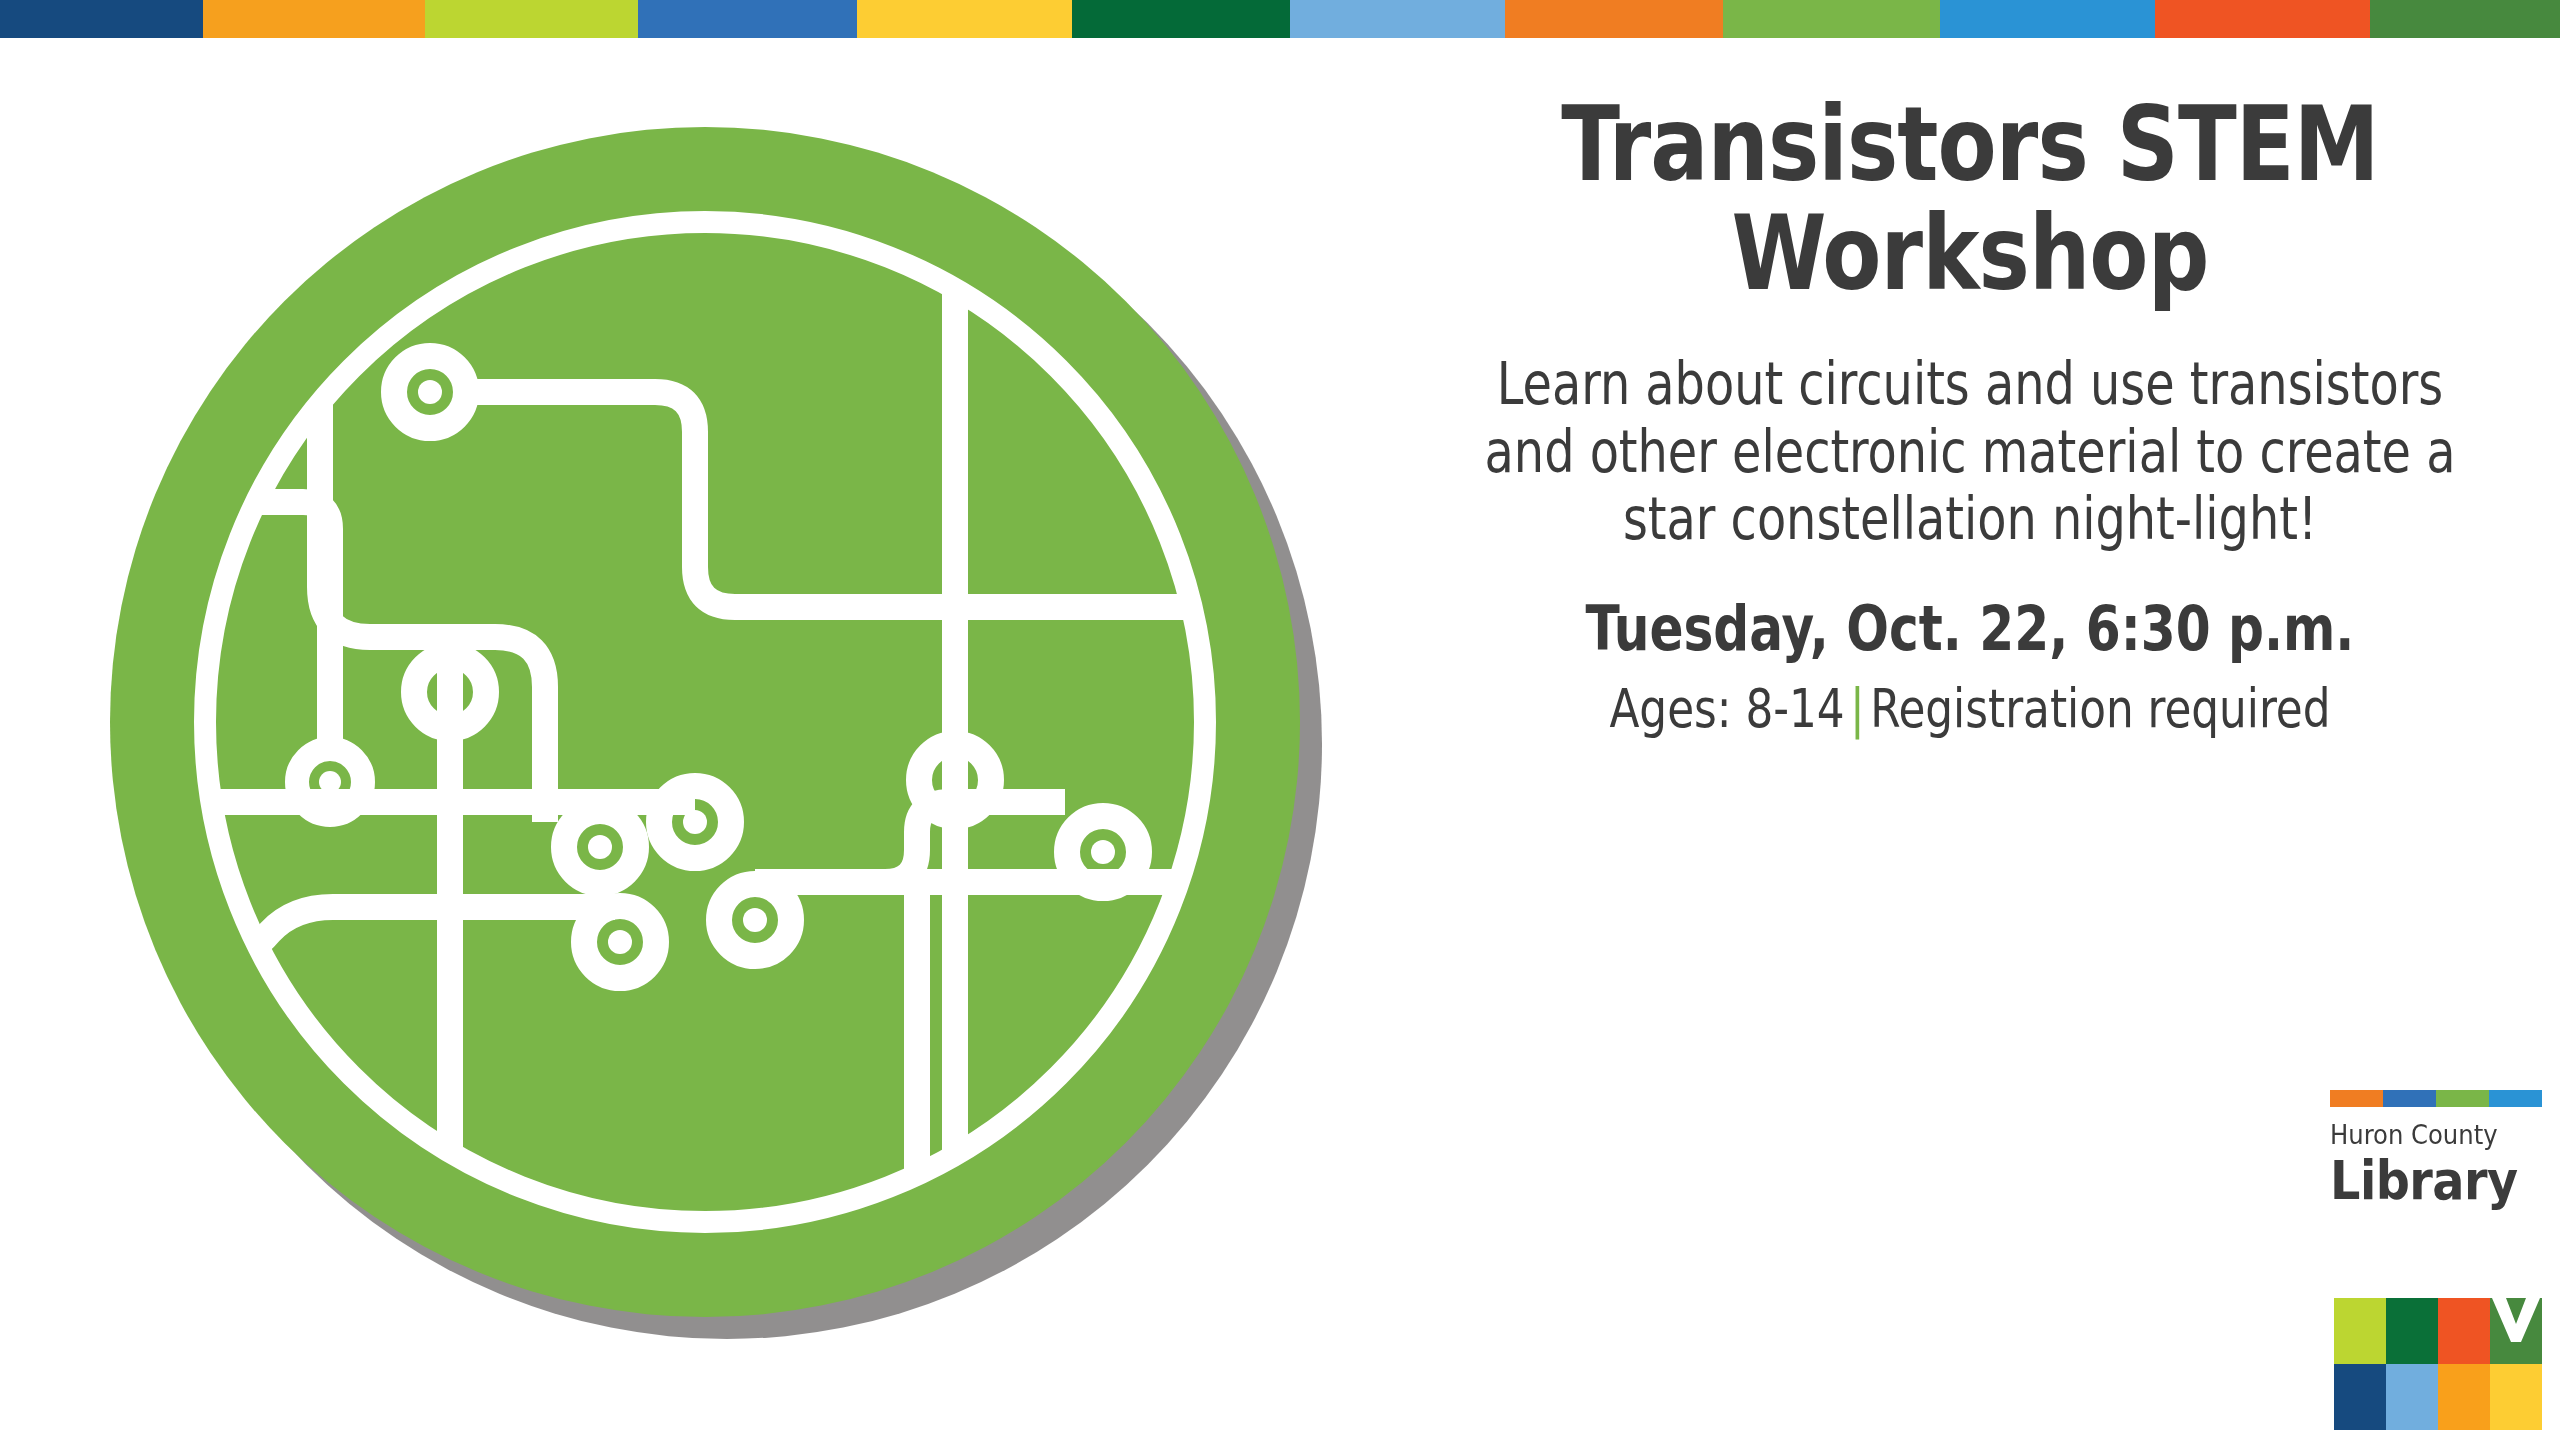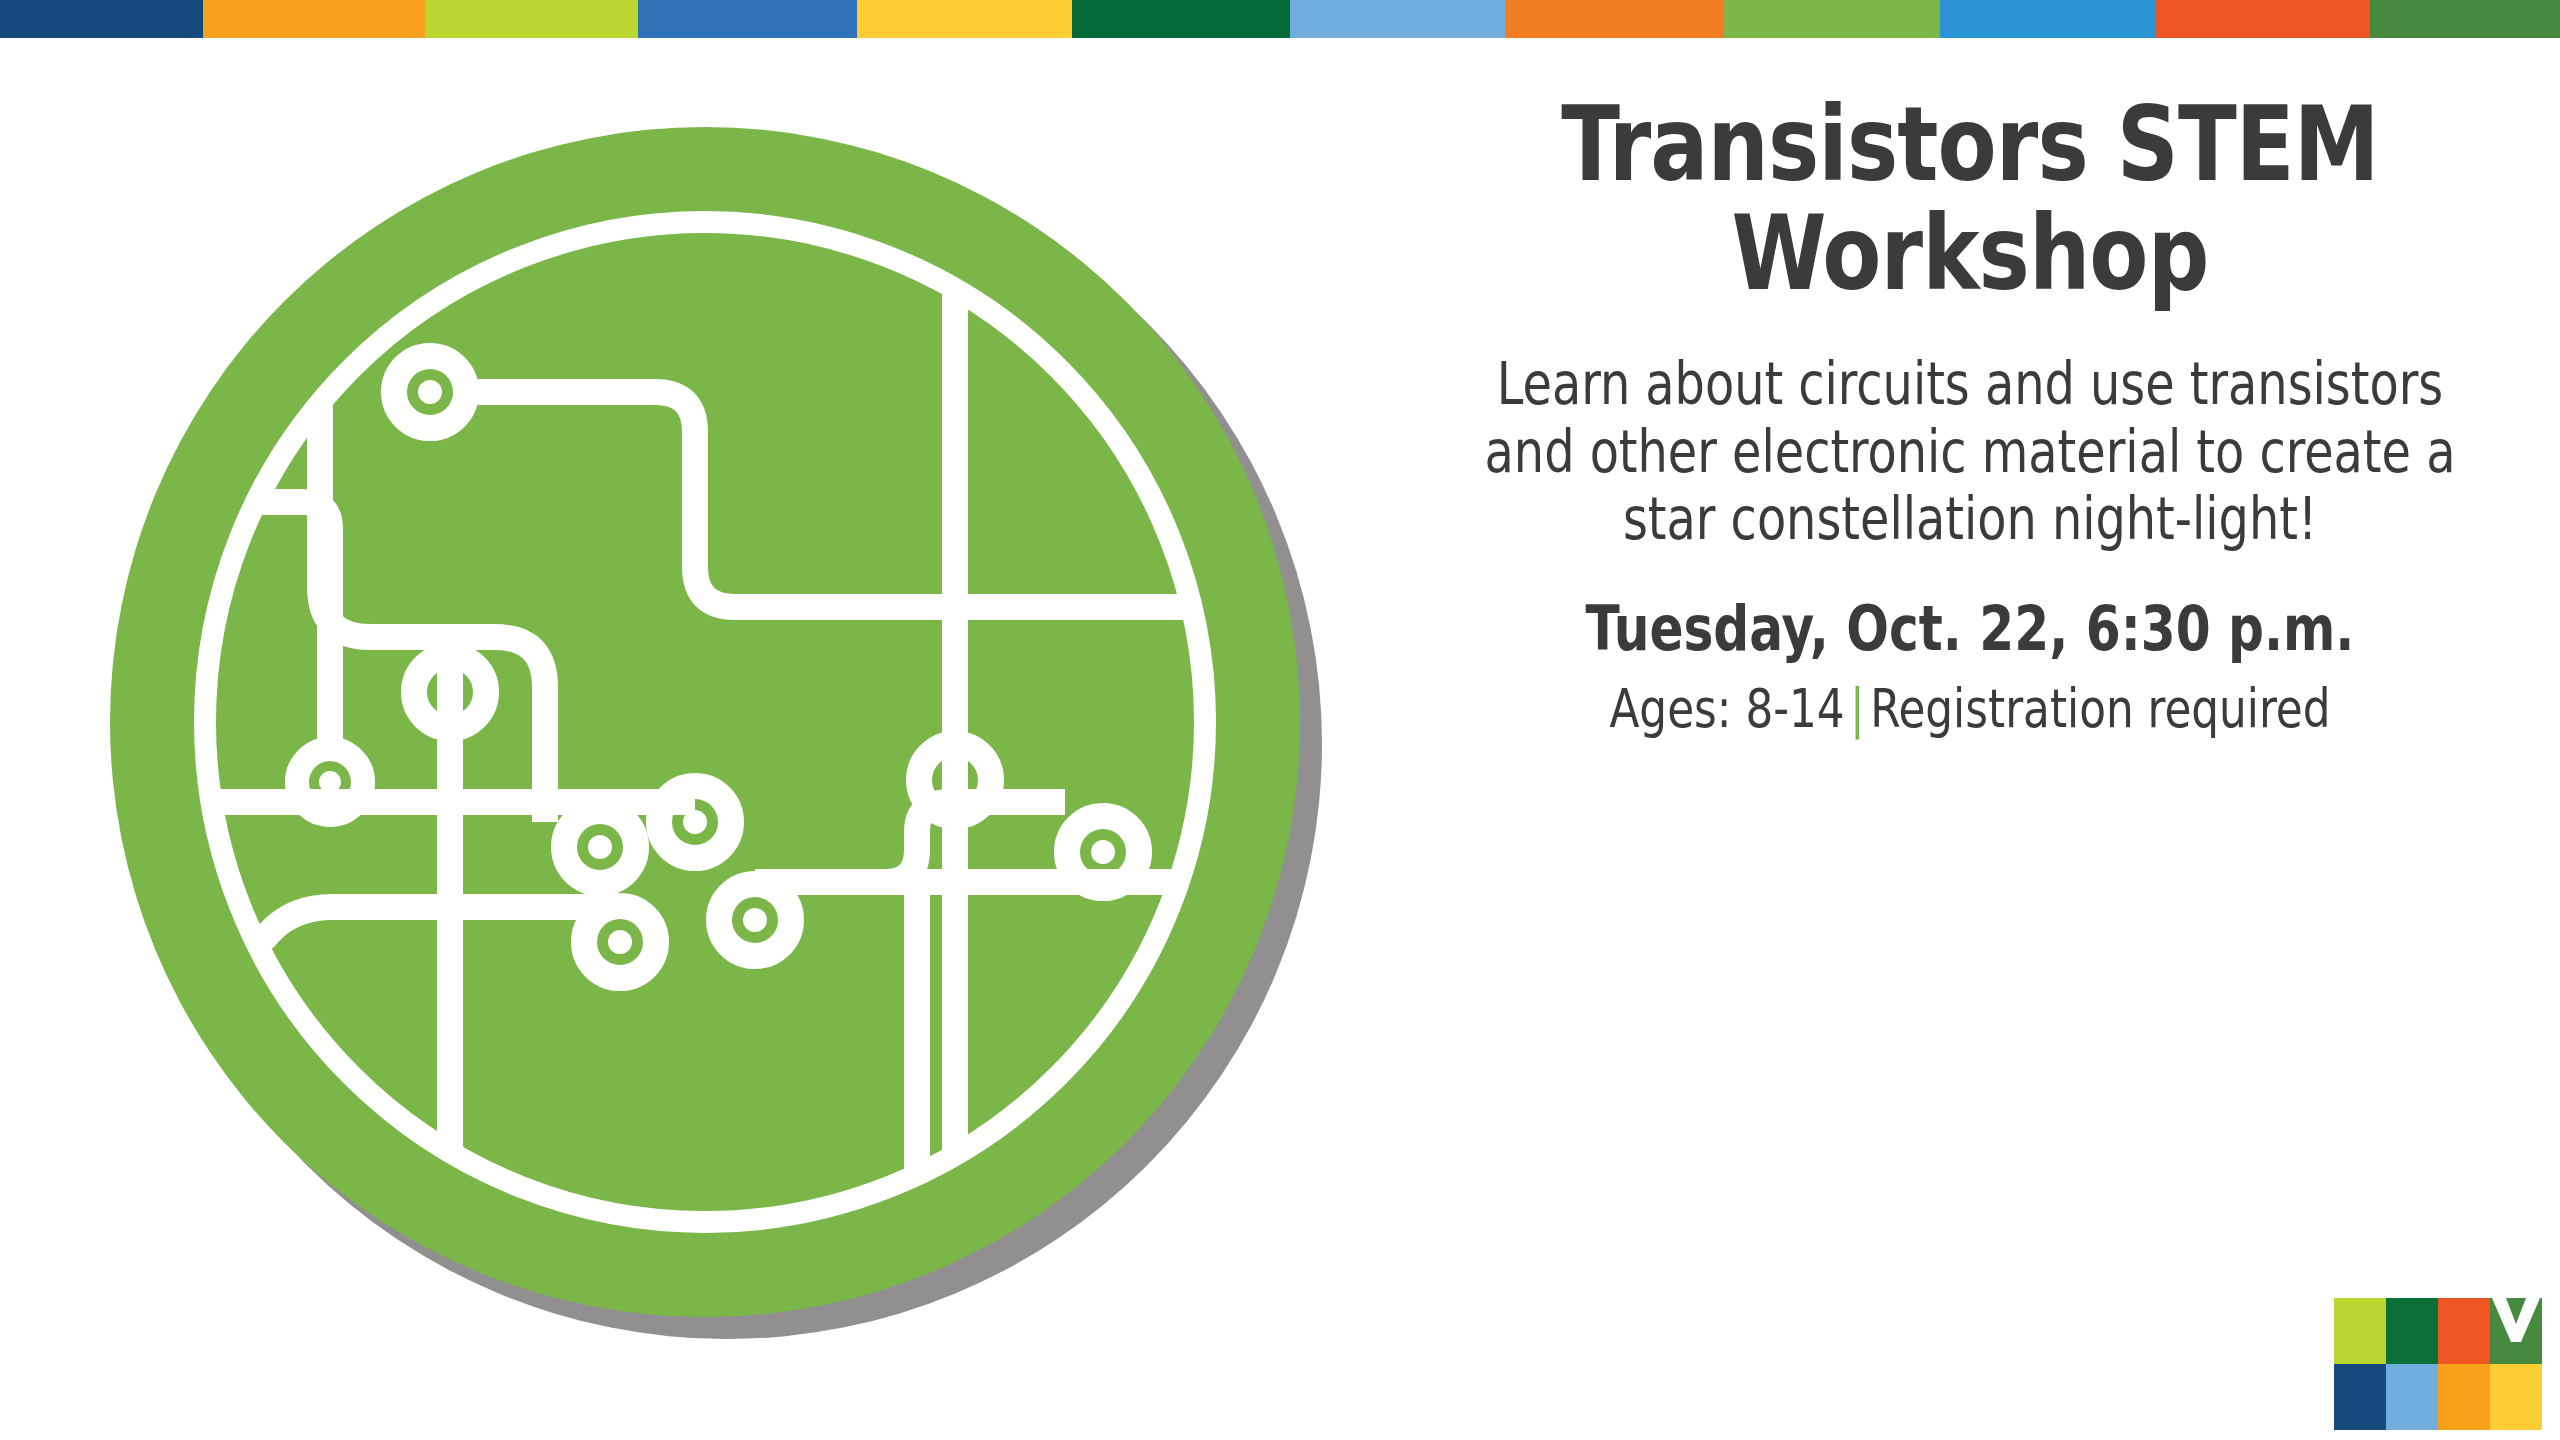--- a/index.html
+++ b/index.html
@@ -277,20 +277,30 @@
     <h1 class="title">Transistors STEM Workshop</h1>
 
     <p class="blurb">Learn about circuits and use transistors and other electronic material to create a star constellation night-light!</p>
 
     <p class="datetime">Tuesday, Oct. 22, 6:30 p.m.</p>
 
     <p class="agesline">
       <span>Ages: 8-14</span><span class="sep">|</span><span>Registration required</span>
     </p>
 
+    <div class="hcl-logo">
+      <div class="hcl-bar" id="hcl-bar">
+          <span style="background: rgb(240, 125, 34);"></span>
+          <span style="background: rgb(48, 113, 184);"></span>
+          <span style="background: rgb(122, 182, 72);"></span>
+          <span style="background: rgb(42, 147, 213);"></span>
+        </div>
+      <div class="hcl-huron">Huron County</div>
+      <div class="hcl-library">Library</div>
+    </div>
 
 
     <div class="county-mark">
       <svg id="county-svg" viewBox="0 0 208 132" xmlns="http://www.w3.org/2000/svg" aria-hidden="true">
           <rect x="0" y="0" width="52" height="66" fill="#bcd631"></rect>
           <rect x="52" y="0" width="52" height="66" fill="#0a7038"></rect>
           <rect x="104" y="0" width="52" height="66" fill="#ef5423"></rect>
           <rect x="156" y="0" width="52" height="66" fill="#47893e"></rect>
           <rect x="0" y="66" width="52" height="66" fill="#164a7f"></rect>
           <rect x="52" y="66" width="52" height="66" fill="#71aede"></rect>

